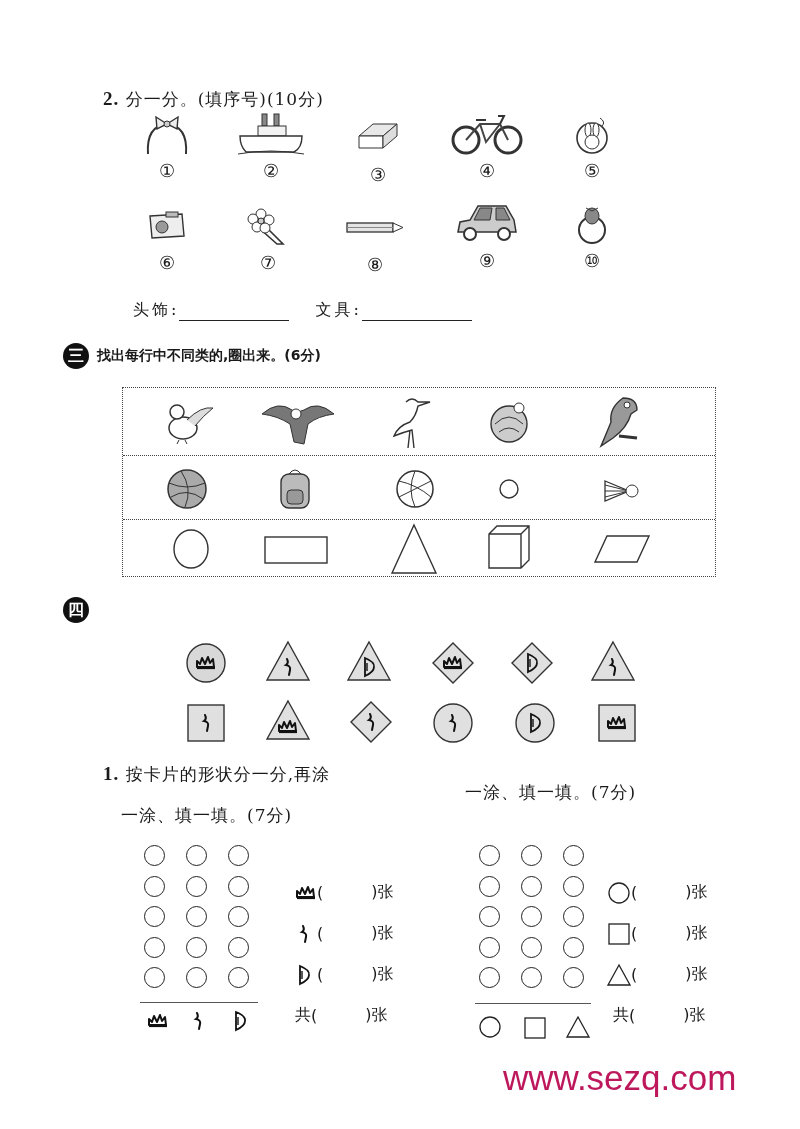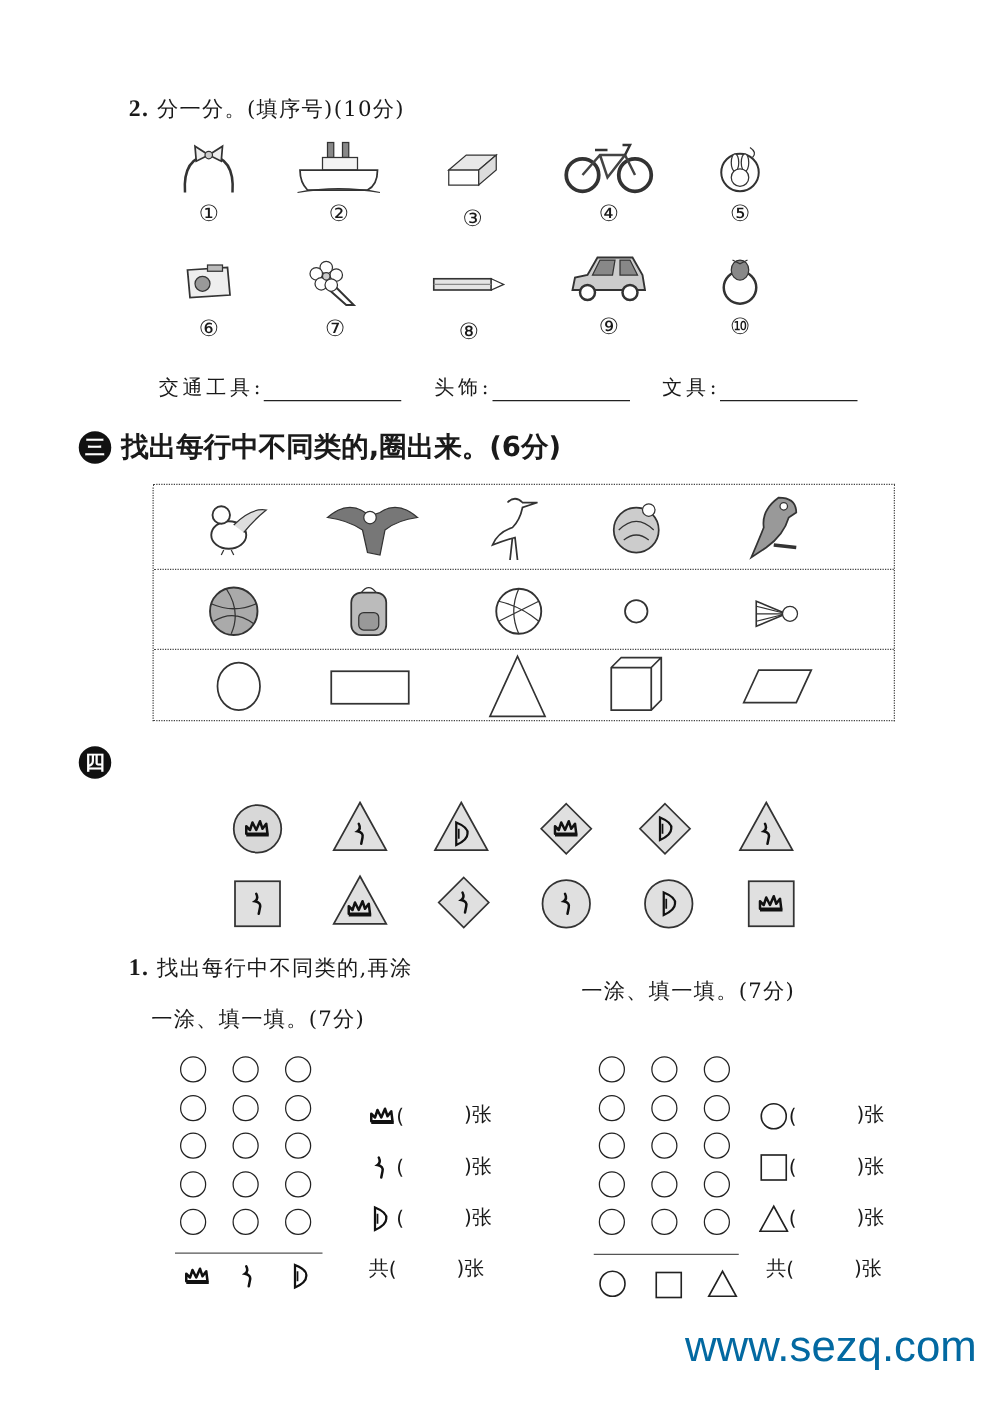--- a/index.html
+++ b/index.html
@@ -4,53 +4,53 @@
 <style>
   html, body { margin:0; padding:0; }
   body { width:800px; height:1129px; background:#ffffff; position:relative; overflow:hidden;
          font-family:"DejaVu Serif", serif; color:#1a1a1a; }
   .abs { position:absolute; }
   .q-title { font-size:17px; letter-spacing:1px; }
   .q-title b { font-family:"Liberation Serif", serif; font-size:19px; }
   .sec-badge { width:26px; height:26px; border-radius:50%; background:#111; color:#fff;
                display:flex; align-items:center; justify-content:center; font-size:16px; font-weight:bold;
                font-family:"DejaVu Sans", sans-serif; }
-  .sec-title { font-family:"DejaVu Sans", sans-serif; font-weight:bold; font-size:22px; }
+  .sec-title { font-family:"DejaVu Sans", sans-serif; font-weight:bold; font-size:14px; }
   .sec-title .paren { font-weight:normal; font-family:"DejaVu Serif", serif; }
   .item { position:absolute; width:80px; text-align:center; }
   .num { font-size:18px; }
   .blank-line { display:inline-block; border-bottom:1.5px solid #222; width:110px; height:18px; vertical-align:bottom; }
   .cat-label { font-size:16px; letter-spacing:3px; }
   .dotted-box { border:1.5px dotted #444; }
   .dotted-row { border-bottom:1.5px dotted #444; position:relative; }
   .card { position:absolute; }
   .circle-slot { width:19px; height:19px; border:1.3px solid #222; border-radius:50%; position:absolute; }
   .count-text { font-size:16px; font-family:"DejaVu Sans", sans-serif; }
-  .watermark { font-family:"Liberation Sans", sans-serif; font-size:35px; color:#0369a1;margin-left:45px; }
+  .watermark { font-family:"Liberation Sans", sans-serif; font-size:35px; color:#be185d; }
 </style>
 </head>
 <body>
 
 <svg width="0" height="0" style="position:absolute">
   <defs>
     <g id="g-fire">
         <path d="M-9,4 L-9,-2 L-6,1 L-4,-5 L-1,1 L2,-6 L4,0 L7,-4 L8,4 Z" fill="none" stroke="#111" stroke-width="2" stroke-linejoin="round"></path>
         <path d="M-9,5 L9,5" stroke="#111" stroke-width="2.2"></path>
       </g>
     <g id="g-man">
         <path d="M-1,-8 Q1,-4 -2,-2 Q3,-1 2,3 L1,8" fill="none" stroke="#111" stroke-width="2" stroke-linecap="round"></path>
       </g>
     <g id="g-moon">
         <path d="M-3,-9 Q7,-5 6,0 Q6,5 -3,9 Z" fill="none" stroke="#111" stroke-width="1.8"></path>
         <path d="M-1,-4 L-1,4" stroke="#111" stroke-width="1.4"></path>
       </g>
   </defs>
 </svg>
 
-<div class="abs q-title" style="left:103px;top:76px;">
+<div class="abs q-title" style="left:103px;top:88px;">
   <b>2.</b>
   <span>分一分。(填序号)(10分)</span>
 </div>
 
 <div>
   <div class="item" style="left:127px;top:114px;">
     <svg width="50" height="42">
         <path d="M6,40 Q4,12 25,10 Q46,12 44,40" fill="none" stroke="#333" stroke-width="2"></path>
         <path d="M25,10 L14,3 L15,15 Z M25,10 L36,3 L35,15 Z" fill="#eee" stroke="#333" stroke-width="1.4"></path>
         <circle cx="25" cy="10" r="3" fill="#ccc" stroke="#333"></circle>
@@ -140,21 +140,20 @@
     <svg width="40" height="42">
         <circle cx="20" cy="26" r="13" fill="none" stroke="#333" stroke-width="2"></circle>
         <ellipse cx="20" cy="12" rx="7" ry="8" fill="#888" stroke="#333"></ellipse>
         <path d="M14,4 L20,7 L26,4" stroke="#333" fill="none"></path>
       </svg>
     <div class="num">⑩</div>
   </div>
 </div>
 
 <div class="abs cat-label" style="left:127px;top:300px;display:flex;gap:20px;">
-  <span><span>交通工具:</span><span class="blank-line"></span></span>
   <span style="margin-left:6px;"><span>头饰:</span><span class="blank-line"></span></span>
   <span style="margin-left:6px;"><span>文具:</span><span class="blank-line"></span></span>
 </div>
 
 <div class="abs" style="left:63px;top:343px;display:flex;align-items:center;gap:8px;">
   <div class="sec-badge">三</div>
   <div class="sec-title">找出每行中不同类的,圈出来。(6分)</div>
 </div>
 
 <div class="abs dotted-box" style="left:122px;top:387px;width:592px;height:188px;">
@@ -277,21 +276,21 @@
       <circle cx="21" cy="21" r="19" fill="#e0e0e0" stroke="#333" stroke-width="1.4"></circle>
       <use href="#g-moon" x="20" y="21"></use>
     </svg>
   <svg class="card" style="left:597px;top:703px" width="40" height="40">
       <rect x="2" y="2" width="36" height="36" fill="#e0e0e0" stroke="#333" stroke-width="1.4"></rect>
       <use href="#g-fire" x="20" y="20"></use>
     </svg>
 </div>
 
 <div class="abs q-title" style="left:103px;top:763px;">
-  <div><b>1.</b> <span>找出每行中不同类的,再涂</span></div>
+  <div><b>1.</b> <span>按卡片的形状分一分,再涂</span></div>
   <div style="margin-top:18px;margin-left:18px;">一涂、填一填。(7分)</div>
 </div>
 
 <div class="abs q-title" style="left:447px;top:763px;">
   <div style="margin-top:18px;margin-left:18px;">一涂、填一填。(7分)</div>
 </div>
 
 <div class="abs" style="left:144px;top:845px;width:120px;height:190px;">
   <div id="grid1">
       <div class="circle-slot" style="left: 0px; top: 0px;"></div>

